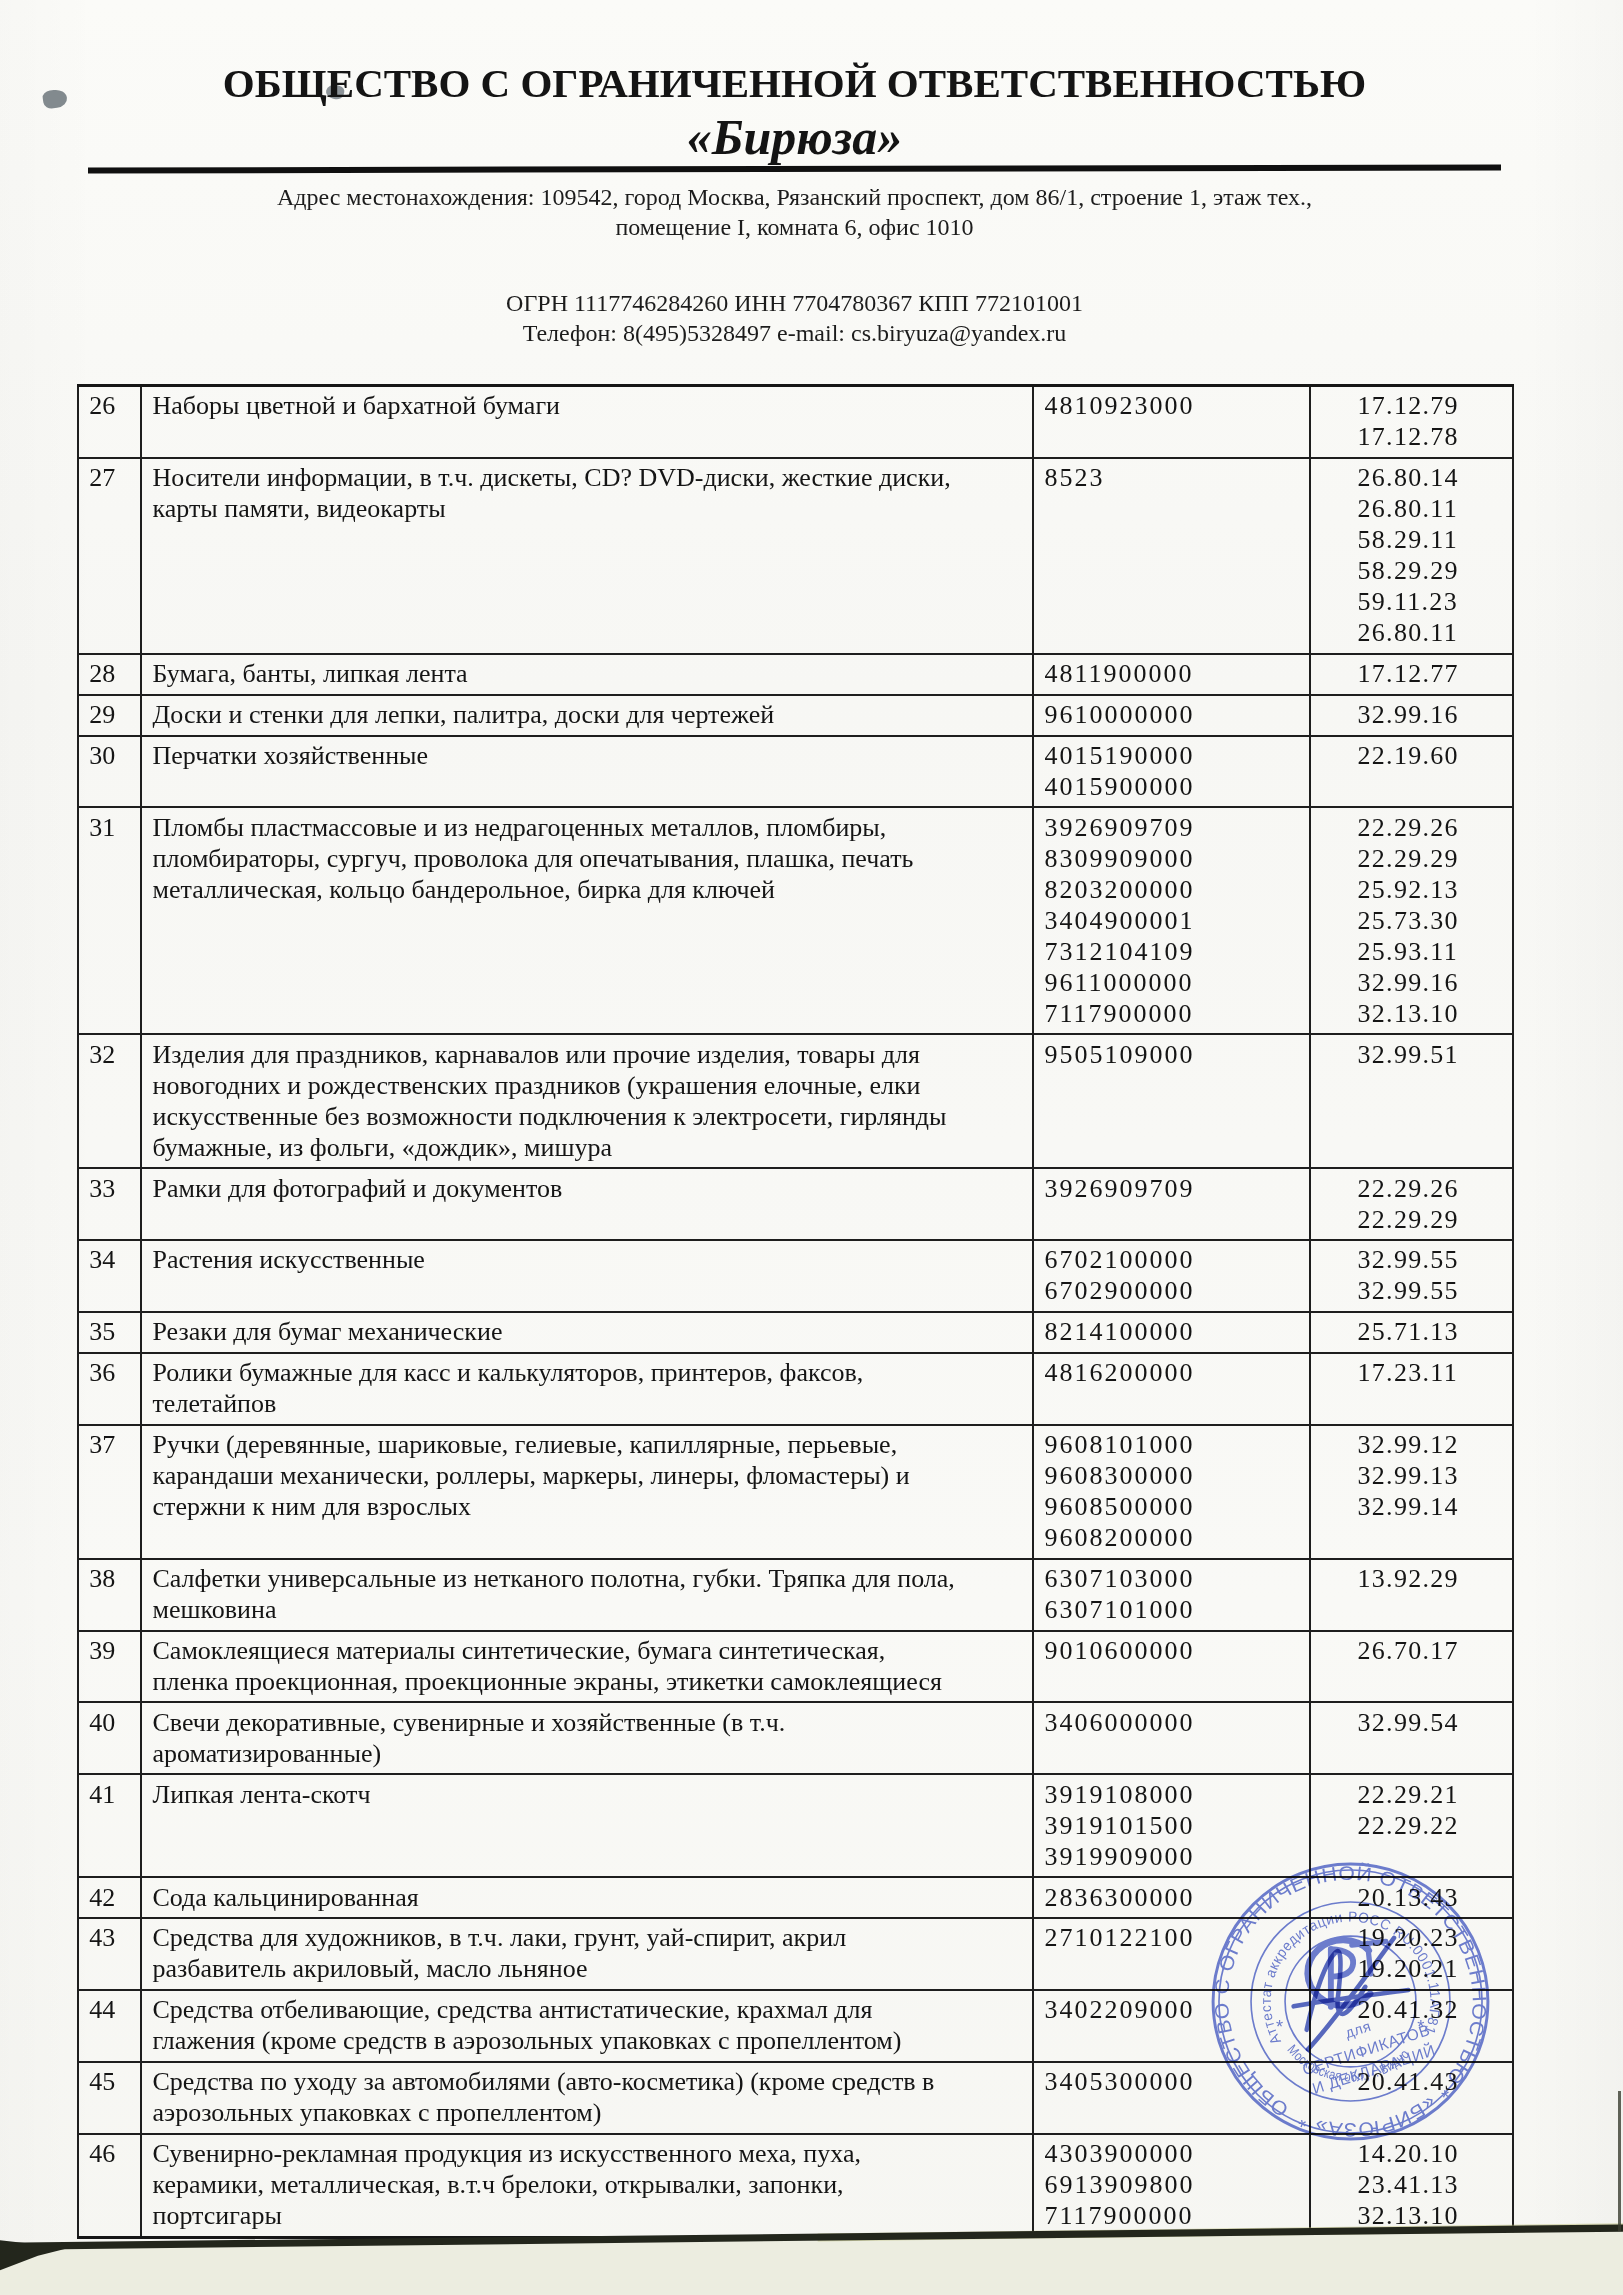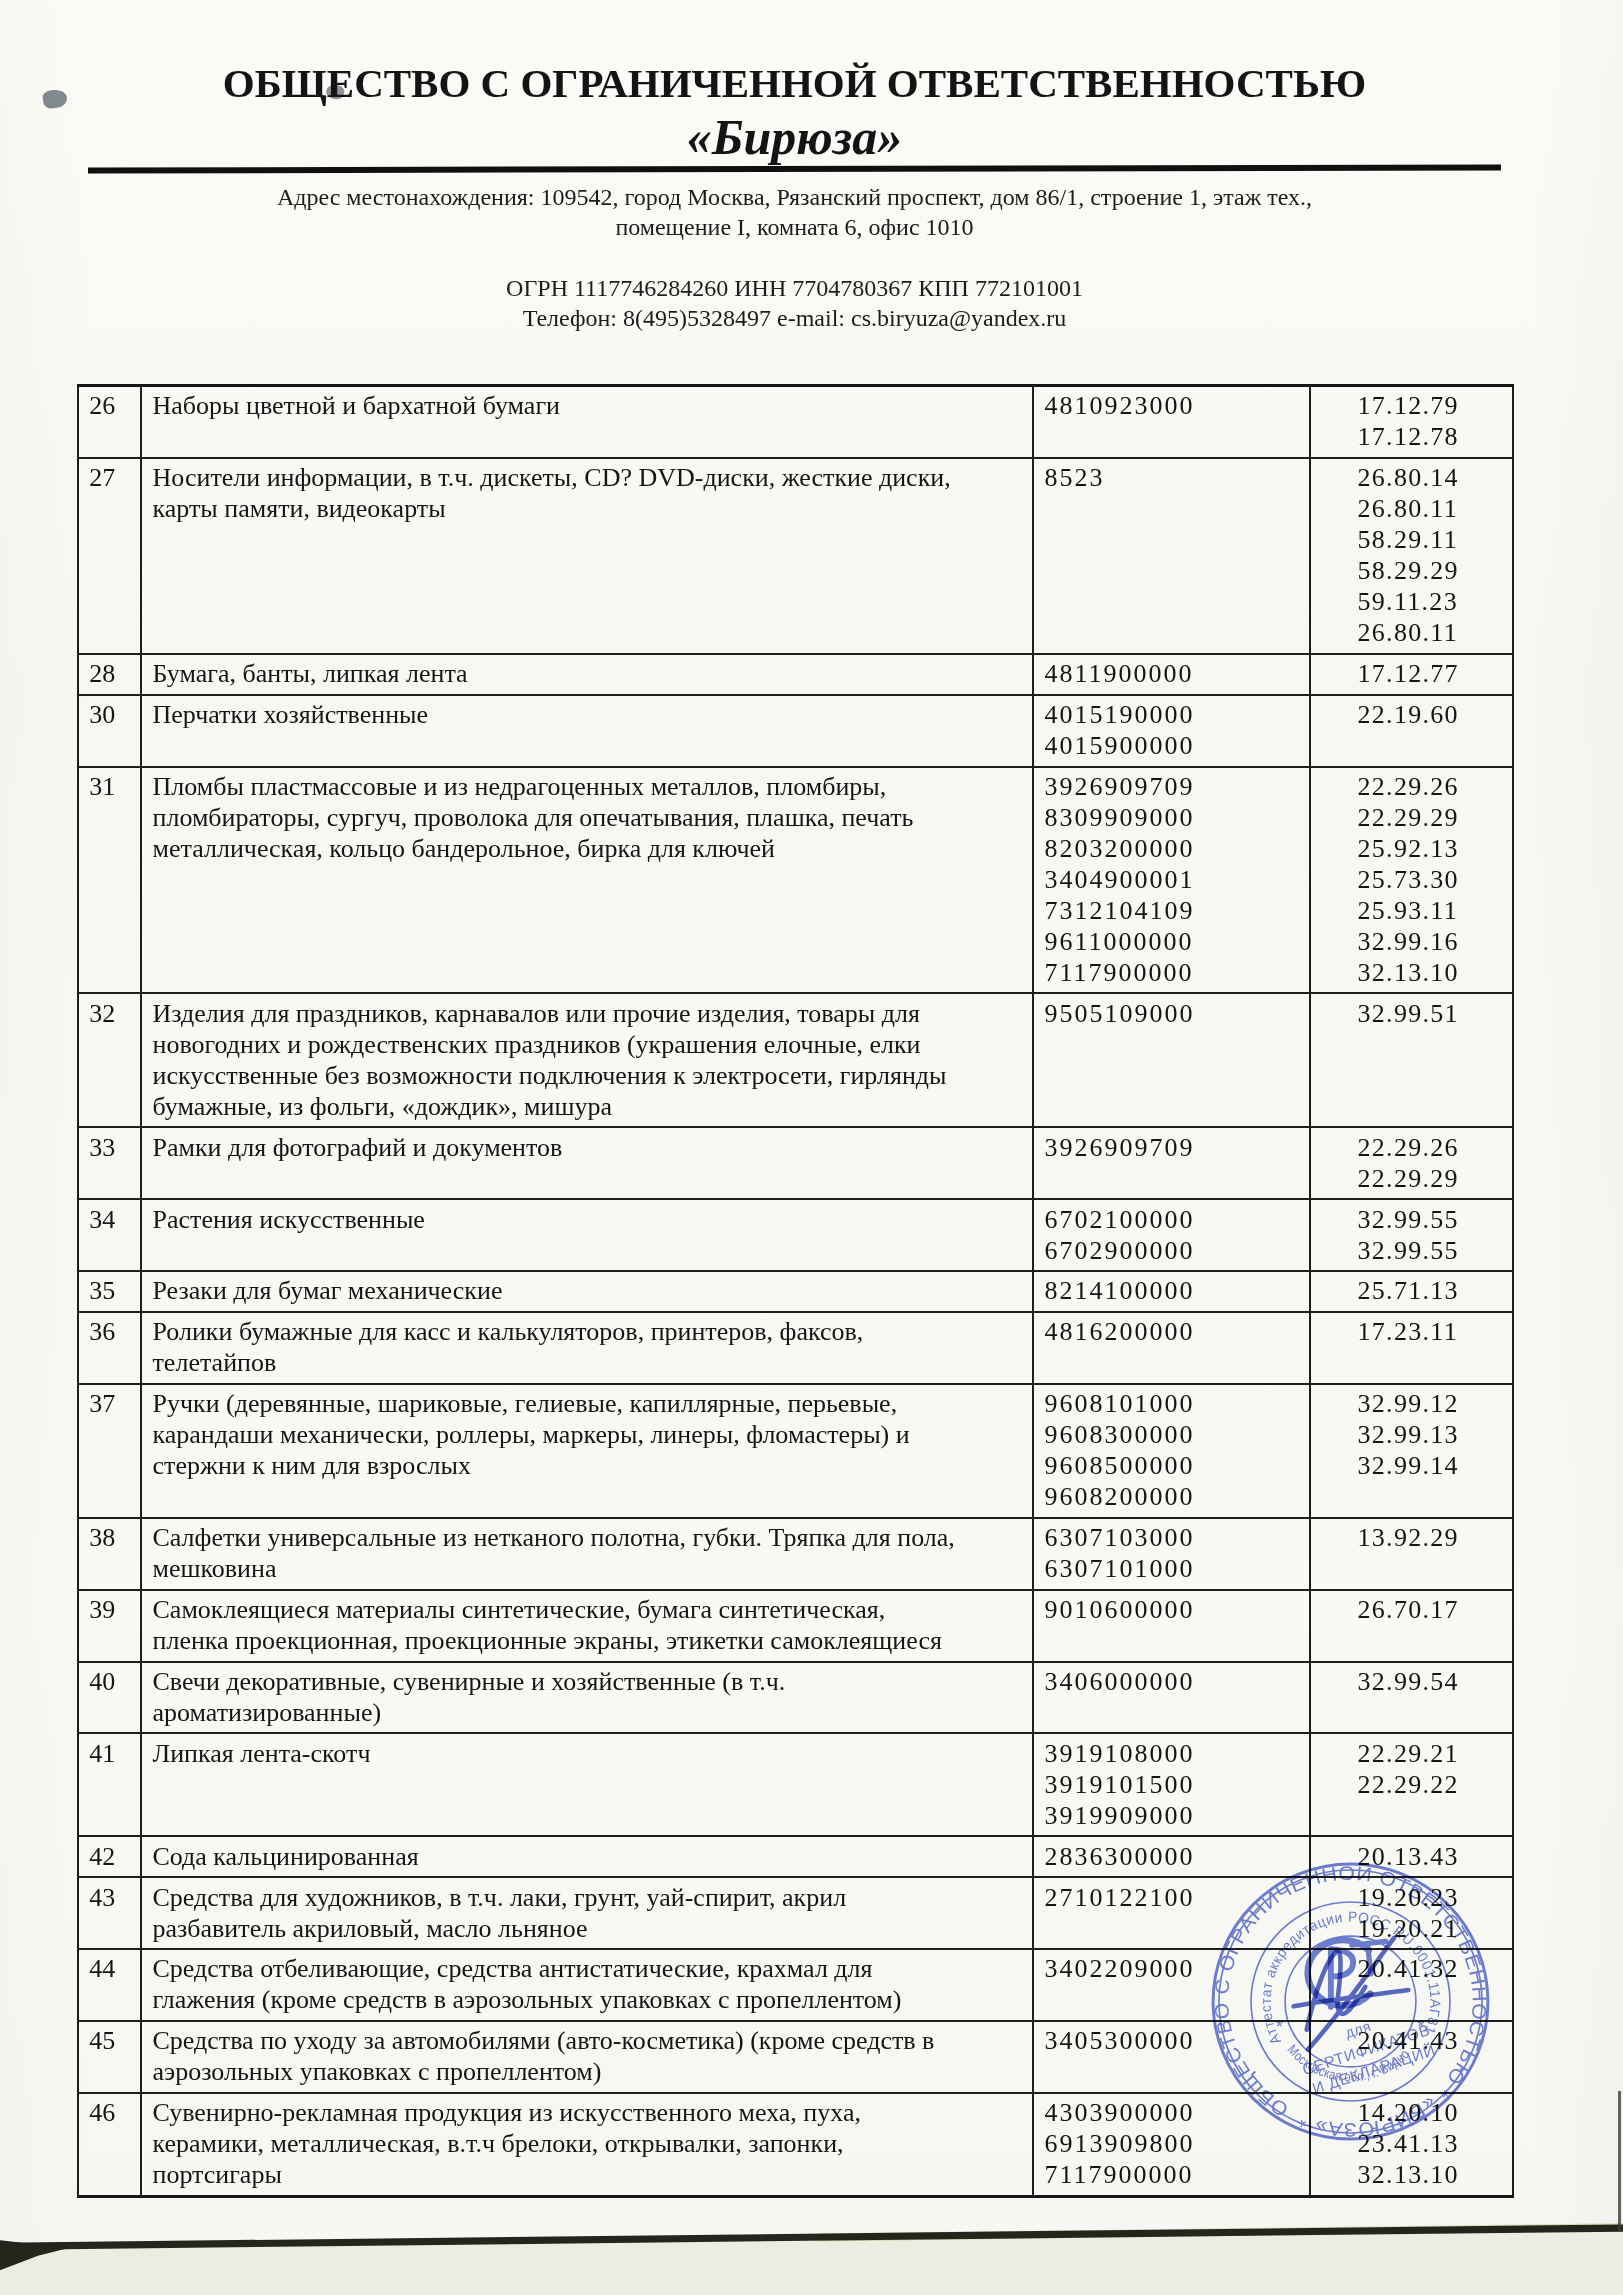--- a/index.html
+++ b/index.html
@@ -11,21 +11,21 @@
     font-family:"Liberation Serif","DejaVu Serif",serif;
     color:#1a1a1a;
   }
   
   .header{position:absolute; top:60px; left:88px; width:1413px; text-align:center;}
   .company-type{font-size:41px; font-weight:bold; line-height:47px; letter-spacing:0px; color:#141414;}
   .company-name{font-size:50px; font-weight:bold; font-style:italic; line-height:42px; margin-top:9.2px; color:#141414;}
   .head-rule{height:5.9px; background:#101010; margin-top:7.9px; transform:rotate(-0.12deg);}
   .addr{font-size:24px; line-height:30px; color:#1c1c1c;}
   .addr-first{margin-top:10.5px;}
-  .reg-line{margin-top:31px;}
+  .reg-line{margin-top:46px;}
   
   table.goods{
     position:absolute; left:77px; top:384px; width:1435px;
     border-collapse:collapse; table-layout:fixed;
     font-size:26px; line-height:31px; color:#151515;
   }
   table.goods, table.goods td{border:2px solid #1e1e1e;}
   table.goods{border-top:3.3px solid #161616; border-bottom:3.3px solid #161616;}
   td{vertical-align:top; padding:3.3px 6.5px 4.6px 10.5px;}
   td.num{text-align:center; padding-left:1.3px; padding-right:16px;}
@@ -111,20 +111,34 @@
             <div class="ln">28</div>
           </td>
           <td class="desc">
             <div class="ln">Бумага, банты, липкая лента</div>
           </td>
           <td class="code">
             <div class="ln">4811900000</div>
           </td>
           <td class="cls">
             <div class="ln">17.12.77</div>
+          </td>
+        </tr>
+        <tr>
+          <td class="num">
+            <div class="ln">29</div>
+          </td>
+          <td class="desc">
+            <div class="ln">Доски и стенки для лепки, палитра, доски для чертежей</div>
+          </td>
+          <td class="code">
+            <div class="ln">9610000000</div>
+          </td>
+          <td class="cls">
+            <div class="ln">32.99.16</div>
           </td>
         </tr>
         <tr>
           <td class="num">
             <div class="ln">30</div>
           </td>
           <td class="desc">
             <div class="ln">Перчатки хозяйственные</div>
           </td>
           <td class="code">

